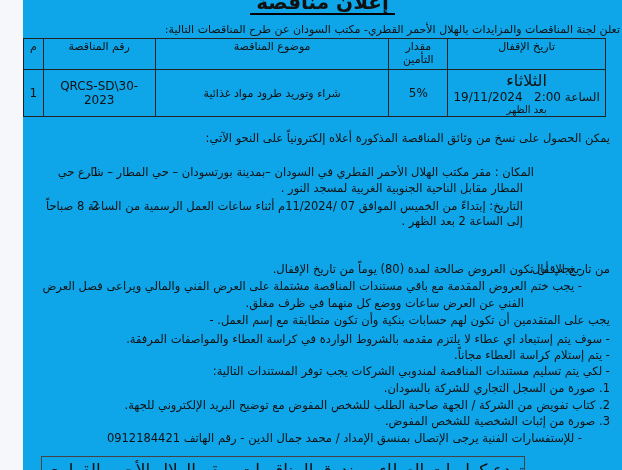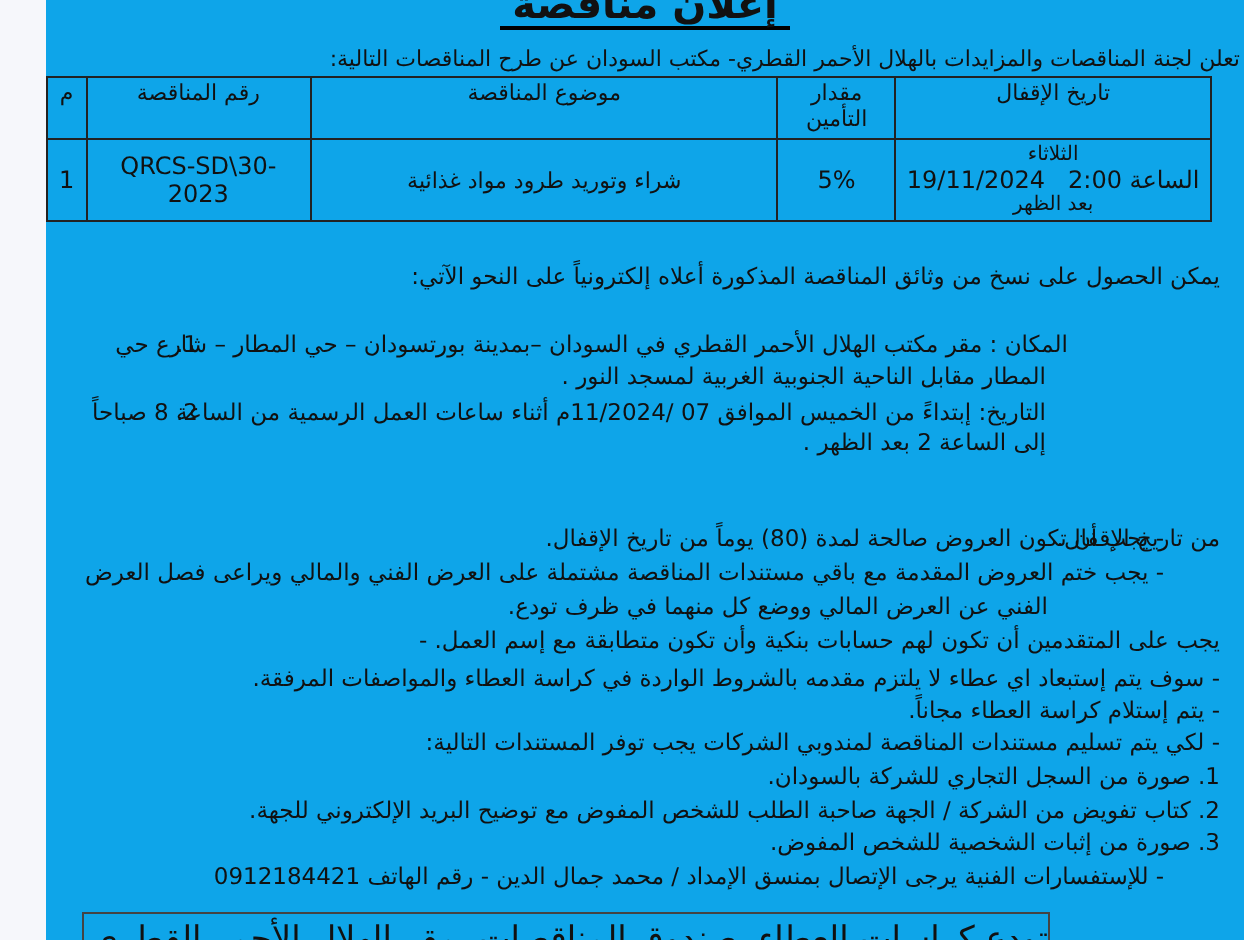--- a/index.html
+++ b/index.html
@@ -57,21 +57,21 @@
     <tbody>
         <tr>
       <th class="c-date">تاريخ الإقفال</th>
       <th class="c-ins">مقدار التأمين</th>
       <th class="c-subj">موضوع المناقصة</th>
       <th class="c-num">رقم المناقصة</th>
       <th class="c-idx">م</th>
     </tr>
     <tr>
       <td class="c-date">
-        <div style="font-size:10px">الثلاثاء</div>
+        <div style="font-size:16px">الثلاثاء</div>
         <div style="font-size:12px; white-space:pre">الساعة 2:00   19/11/2024</div>
         <div style="font-size:10px">بعد الظهر</div>
       </td>
       <td class="c-ins" style="font-size:12px">5%</td>
       <td class="c-subj">شراء وتوريد طرود مواد غذائية</td>
       <td class="c-num num-ltr">QRCS-SD\30-2023</td>
       <td class="c-idx" style="font-size:12px">1</td>
     </tr>
   </tbody>
     </table>
@@ -82,21 +82,21 @@
   <div class="num-marker" style="top:165px; left:65px;">1.</div>
   <div class="line" style="top:181px; right:99px;">المطار مقابل الناحية الجنوبية الغربية لمسجد النور .</div>
 
   <div class="line" style="top:199px; right:99px;">التاريخ: إبتداءً من الخميس الموافق 07 /11/2024م  أثناء ساعات العمل الرسمية من الساعة 8 صباحاً</div>
   <div class="num-marker" style="top:199px; left:65px;">2.</div>
   <div class="line" style="top:214px; right:99px;">إلى الساعة 2 بعد الظهر .</div>
 
   <div class="line" style="top:262px; right:12px;">من تاريخ الإقفال.</div>
   <div class="line" style="top:262px; right:40px;">- يجب أن تكون العروض صالحة لمدة (80) يوماً من تاريخ الإقفال.</div>
   <div class="line" style="top:279px; right:40px;">- يجب ختم العروض المقدمة مع باقي مستندات المناقصة مشتملة على العرض الفني والمالي ويراعى فصل العرض</div>
-  <div class="line" style="top:296px; right:98px;">الفني عن العرض المالي ووضع كل منهما في ظرف تودع.</div>
+  <div class="line" style="top:296px; right:98px;">الفني عن العرض ساعات ووضع كل منهما في ظرف مغلق.</div>
   <div class="line" style="top:332px; right:12px;">- سوف يتم إستبعاد اي عطاء لا يلتزم مقدمه بالشروط الواردة في كراسة العطاء والمواصفات المرفقة.</div>
   <div class="line" style="top:313px; right:12px;">يجب على المتقدمين أن تكون لهم حسابات بنكية وأن تكون متطابقة مع إسم العمل. -</div>
   <div class="line" style="top:348px; right:12px;">- يتم إستلام كراسة العطاء مجاناً.</div>
   <div class="line" style="top:364px; right:12px;text-align:right;">- لكي يتم تسليم مستندات المناقصة لمندوبي الشركات يجب توفر المستندات التالية:</div>
   <div class="line" style="top:381px; right:12px;">1. صورة من السجل التجاري للشركة بالسودان.</div>
   <div class="line" style="top:398px; right:12px;">2. كتاب تفويض من الشركة / الجهة صاحبة الطلب للشخص المفوض مع توضيح البريد الإلكتروني للجهة.</div>
   <div class="line" style="top:414px; right:12px;text-align:center;">3. صورة من إثبات الشخصية للشخص المفوض.</div>
   <div class="line" style="top:431px; right:40px;">- للإستفسارات الفنية يرجى الإتصال بمنسق الإمداد / محمد جمال الدين  - رقم الهاتف 0912184421</div>
 
   <div class="bottom-box">تودع كراسات العطاء بصندوق المناقصات بمقر الهلال الأحمر القطري - مكتب السودان</div>

